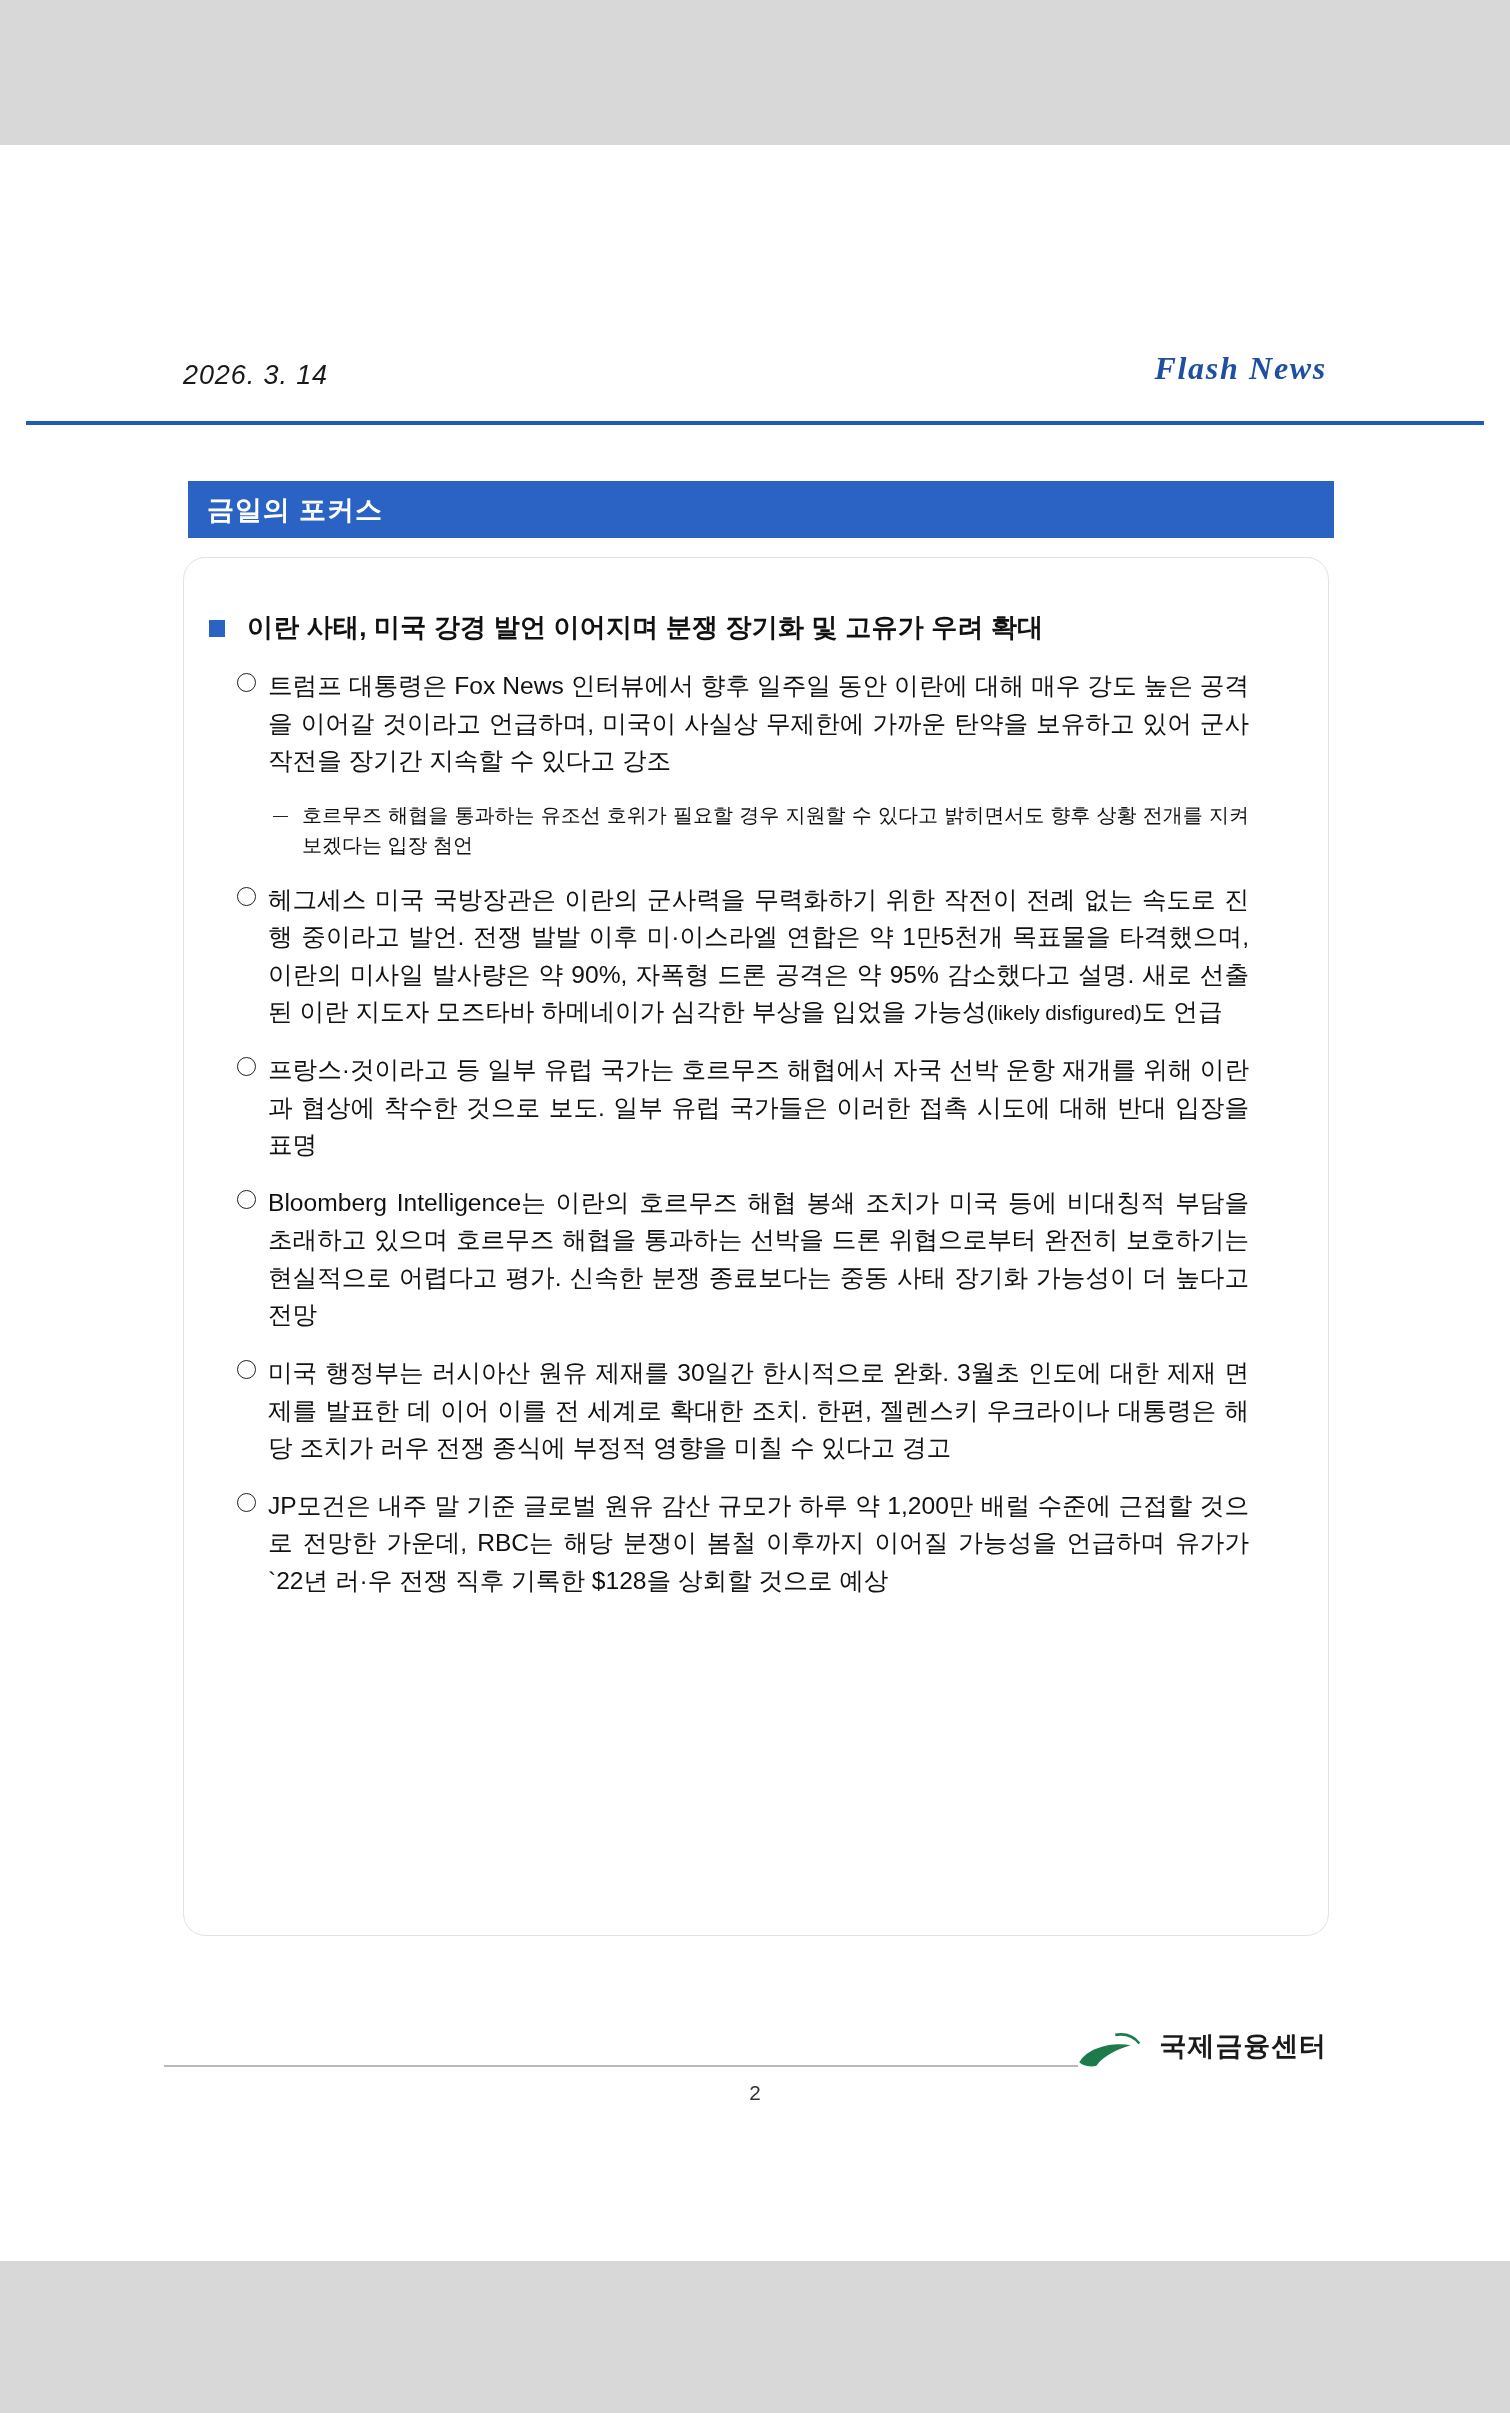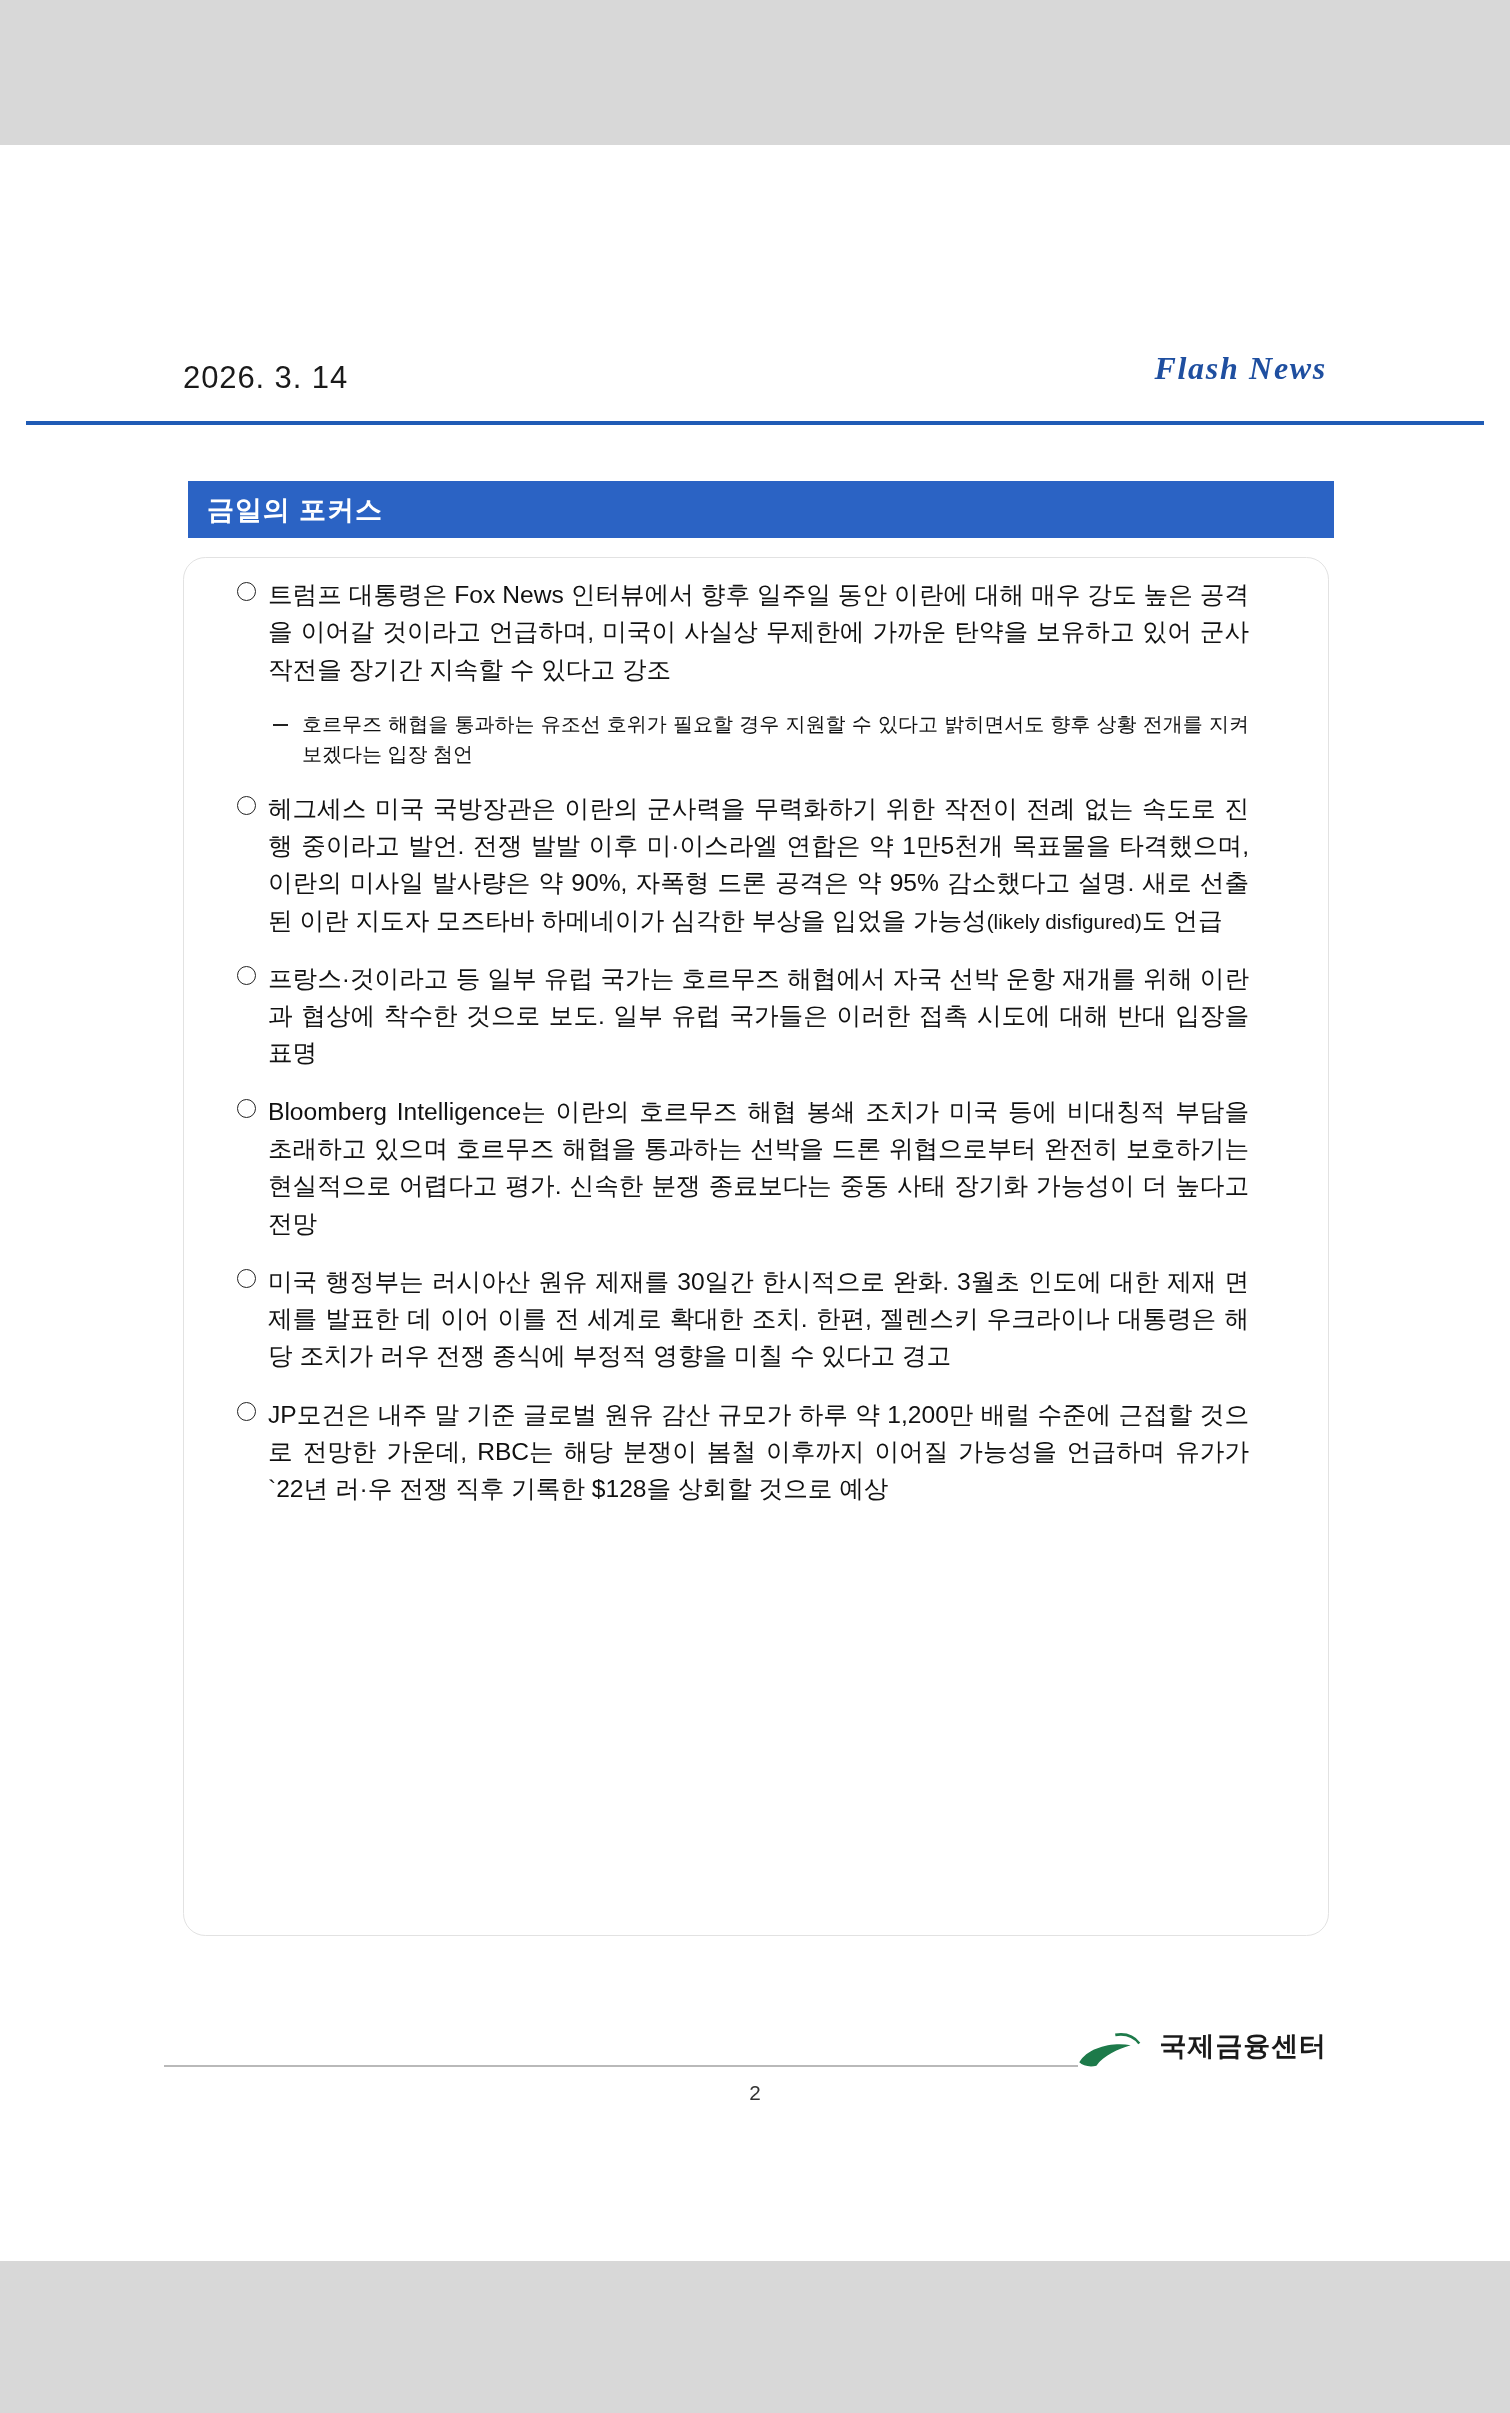--- a/index.html
+++ b/index.html
@@ -32,24 +32,25 @@
     position: absolute;
     left: 0;
     top: 0;
     width: 100%;
     height: 138px;
   }
   .doc-date {
     position: absolute;
     left: 183px;
     top: 215px;
-    font-size: 31px;
+    font-size: 27px;
     letter-spacing: 0.9px;
     color: #1a1a1a;
     font-family: "Liberation Sans", sans-serif;
+    font-style: italic;
   }
   .flash-news {
     position: absolute;
     right: 183px;
     top: 205px;
     font-size: 32px;
     font-weight: bold;
     color: #1f4fa0;
     letter-spacing: 1.7px;
     font-family: "Liberation Serif", serif;
@@ -229,20 +230,24 @@
     <div class="header-rule"></div>
 
     <div class="focus-bar">
       <span>금일의 포커스</span>
     </div>
 
     <div class="panel"></div>
 
     <div class="content">
 
+      <div class="headline">
+        <span class="sq"></span>
+        <span>이란 사태, 미국 강경 발언 이어지며 분쟁 장기화 및 고유가 우려 확대</span>
+      </div>
 
       <div class="item">
         <span class="circ"></span>
         <p>트럼프 대통령은 Fox News 인터뷰에서 향후 일주일 동안 이란에 대해 매우 강도 높은 공격을 이어갈 것이라고 언급하며, 미국이 사실상 무제한에 가까운 탄약을 보유하고 있어 군사 작전을 장기간 지속할 수 있다고 강조</p>
       </div>
       <div class="subitem">
         <span class="dash"></span>
         <p>호르무즈 해협을 통과하는 유조선 호위가 필요할 경우 지원할 수 있다고 밝히면서도 향후 상황 전개를 지켜보겠다는 입장 첨언</p>
       </div>
 

